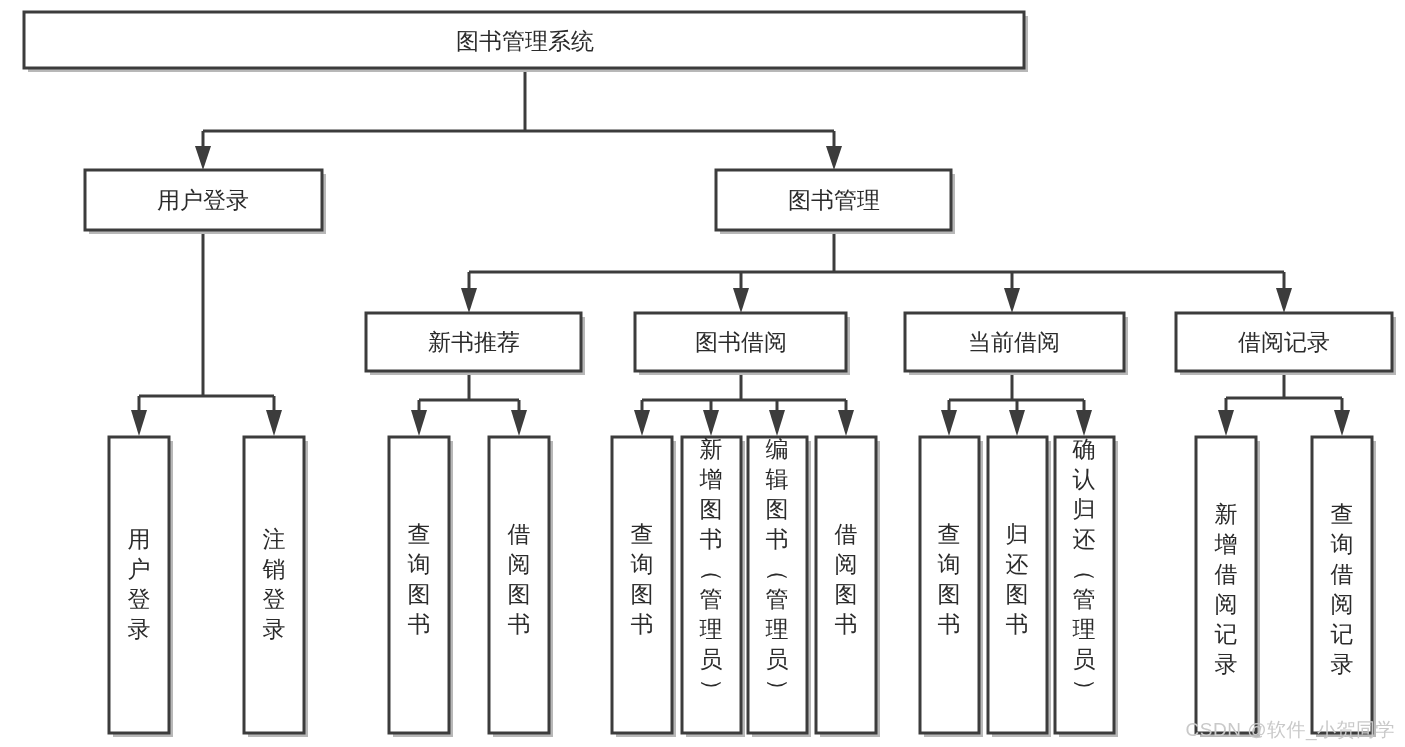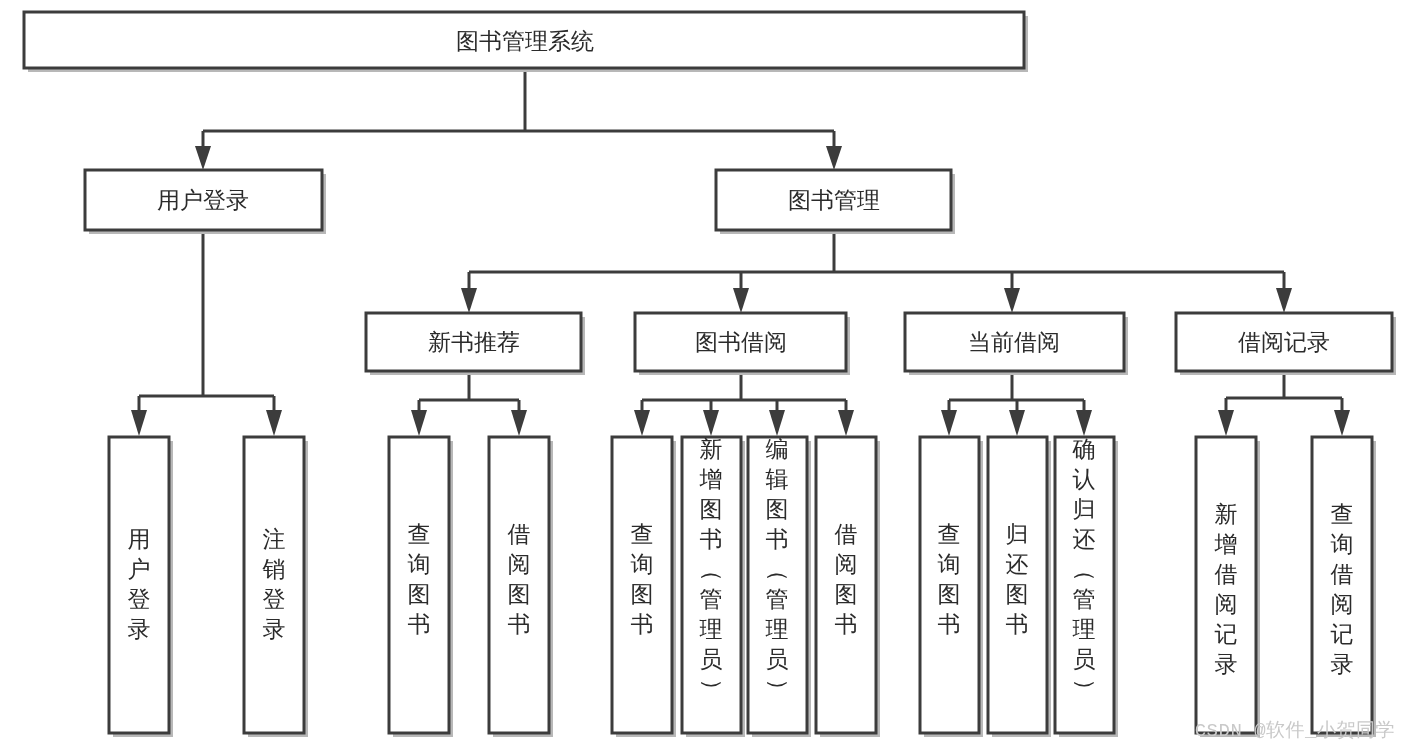--- a/index.html
+++ b/index.html
@@ -48,21 +48,21 @@
   .node-label-v {
     font-family: "DejaVu Sans", "Liberation Sans", sans-serif;
     font-size: 23px;
     fill: #2b2b2b;
     text-anchor: middle;
   }
   .watermark {
     position: absolute;
     right: 10px;
     bottom: 4px;
-    font-family: Liberation Mono, monospace;
+    font-family: Liberation Sans, sans-serif;
     font-size: 19px;
     color: #c9c9c9;
     white-space: nowrap;
     letter-spacing: 0.5px;
   }
 </style>
 </head>
 <body>
 
 <div id="diagram-root">

